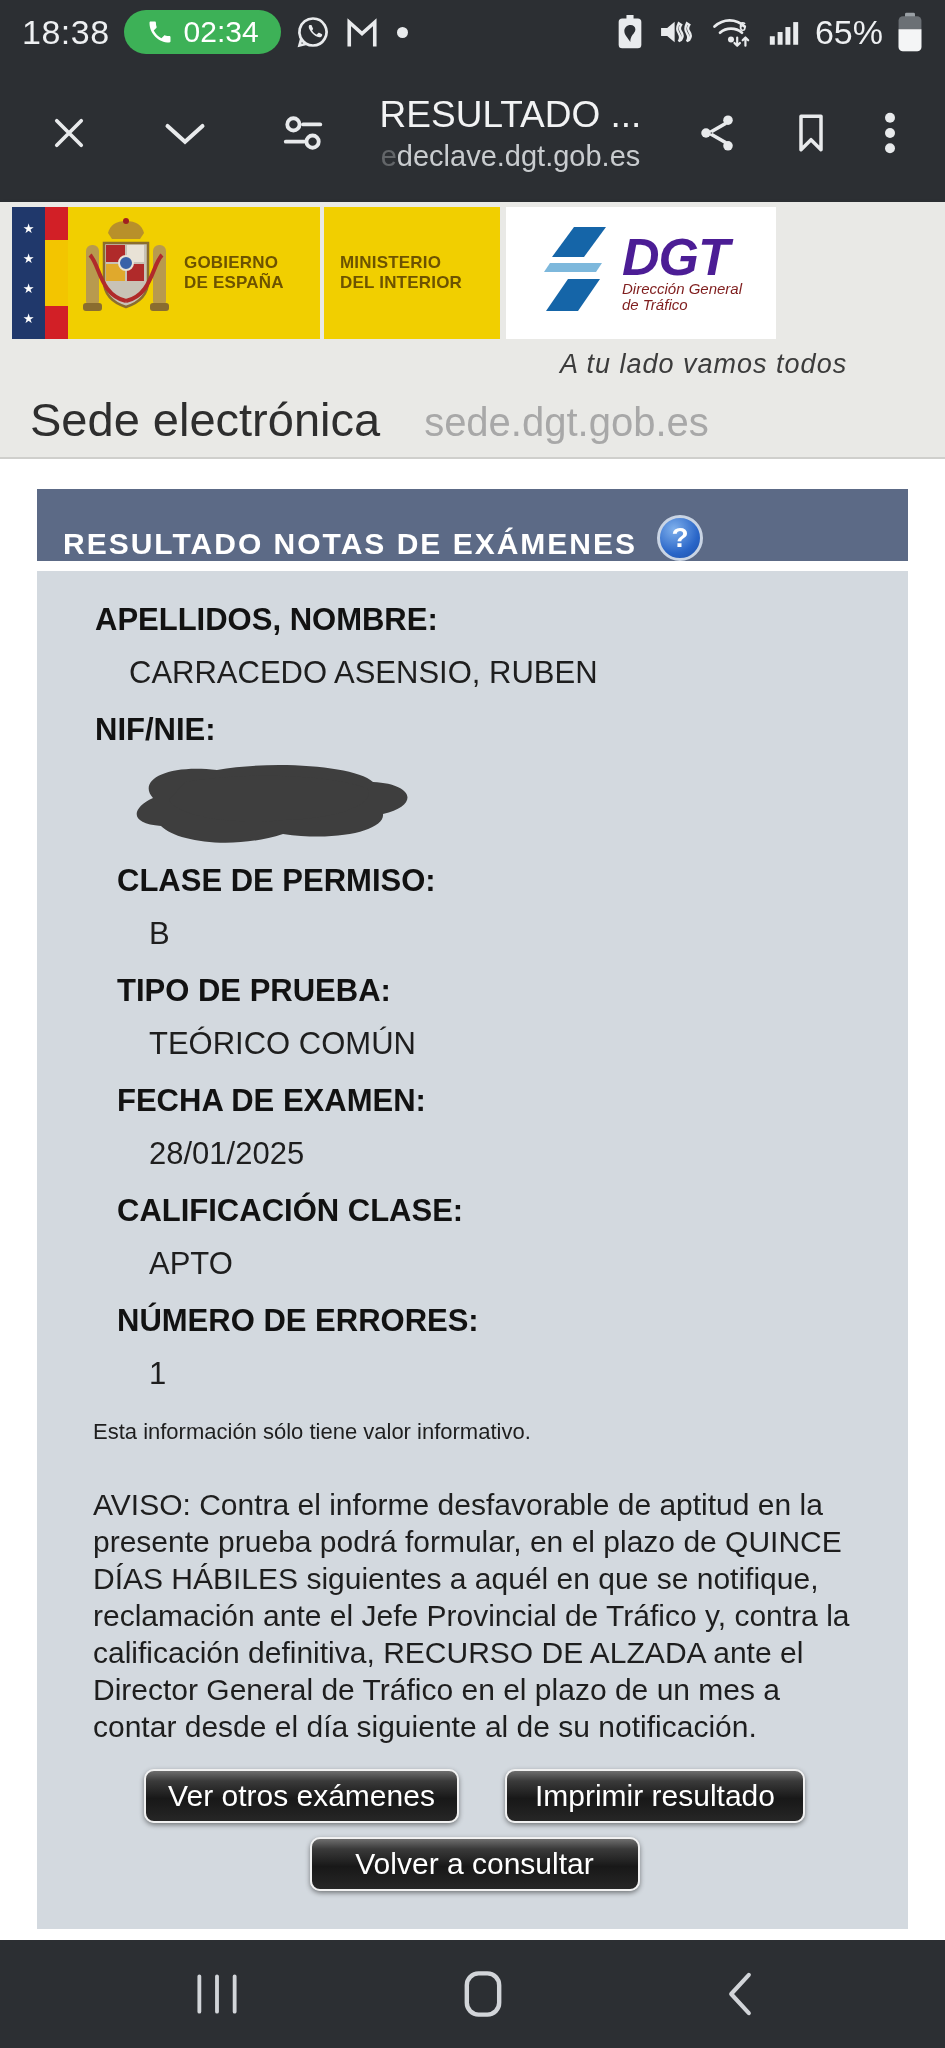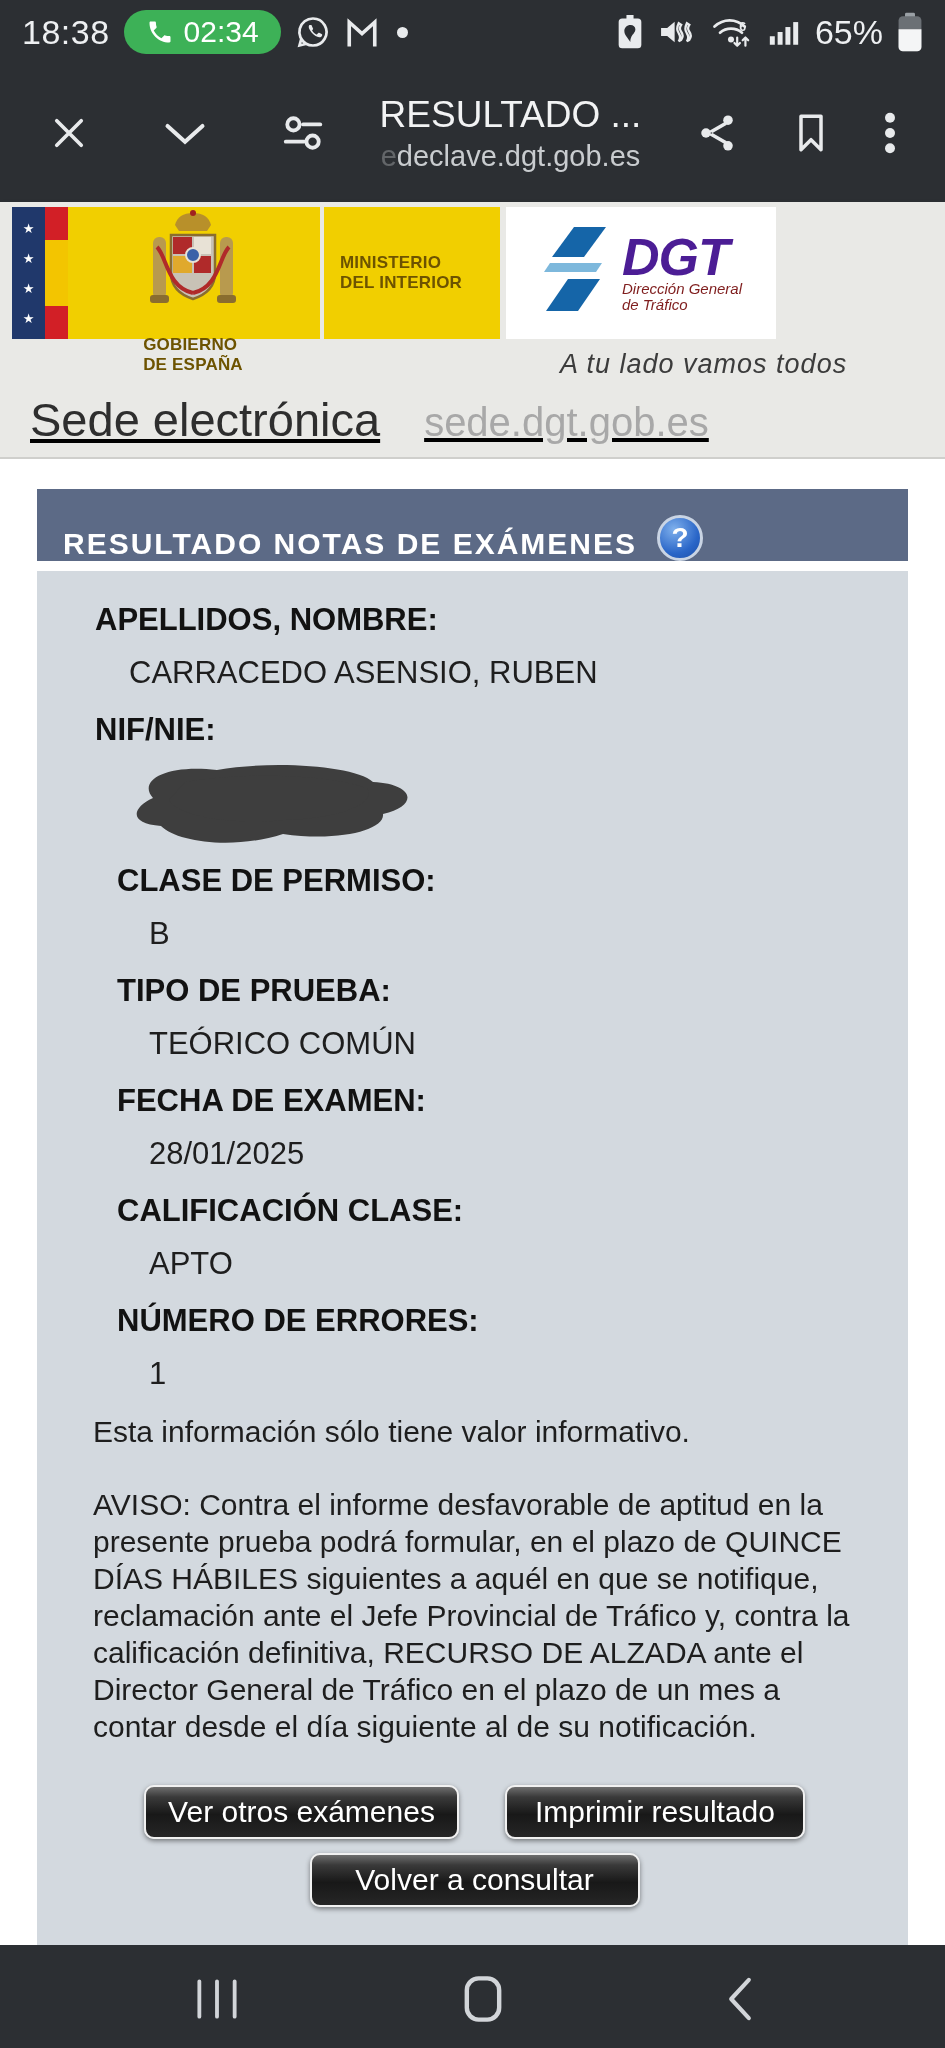--- a/index.html
+++ b/index.html
@@ -41,29 +41,29 @@
     background:#e9e9e6; border-bottom:2px solid #cfcfcc; flex:0 0 auto;
     padding:5px 0 10px 0; box-shadow:0 3px 6px rgba(0,0,0,.12);
   }
   .logo-row{ display:flex; height:132px; margin:0 0 0 12px; }
   .flag-block{ display:flex; height:100%; }
   .eu-col{ width:33px; background:#20386b; display:flex; flex-direction:column; align-items:center; justify-content:space-around; color:#fff; font-size:13px; padding:6px 0;}
   .es-col{ width:23px; display:flex; flex-direction:column; }
   .es-col .r{ flex:1; background:#d21f26; }
   .es-col .y{ flex:2; background:#f3c500; }
   .yellow-panel{ background:#f1cf00; display:flex; align-items:center; }
-  .gobierno-panel{ width:252px; padding:0 14px 0 12px; gap:12px;flex-direction:column; }
+  .gobierno-panel{ width:252px; padding:0 14px 0 12px; gap:12px; }
   .ministerio-panel{ width:176px; padding:0 24px 0 16px; margin-left:4px; }
   .gov-text{ font-size:17px; font-weight:bold; color:#6d5300; line-height:20px; letter-spacing:.2px; }
   .dgt-box{ width:270px; background:#fff; margin-left:6px; display:flex; align-items:center; justify-content:center; gap:10px; }
   .dgt-text-block{ display:flex; flex-direction:column; align-items:flex-start; }
   .dgt-word{ font-size:52px; font-weight:bold; font-style:italic; color:#4c1d95; line-height:48px; letter-spacing:-1px;}
   .dgt-sub{ font-size:15px; font-style:italic; color:#7f1d1d; line-height:16px; }
   .tagline{ font-size:27px; font-style:italic; color:#3c3c3c; letter-spacing:1px; padding-left:560px; margin-top:10px; white-space:nowrap; }
-  .sede-row{ display:flex; align-items:baseline; padding-left:30px; margin-top:12px;text-decoration:underline; }
+  .sede-row{ display:flex; align-items:baseline; padding-left:30px; margin-top:12px; }
   .sede-title{ font-size:47px; color:#2e2e2e; }
   .sede-url{ font-size:40px; color:#a8a8a8; margin-left:44px; }
   
   .content{ flex:0 0 auto; background:#fff; }
   .result-bar{
     margin:30px 37px 0 37px; height:72px; background:#5c6a86; display:flex; align-items:flex-end;
     padding:0 26px; color:#fff;
   }
   .result-title{ font-size:30px; font-weight:bold; letter-spacing:2px; }
   .help-icon{
@@ -75,23 +75,23 @@
   .panel{
     margin:10px 37px 0 37px; background:#d3d9df; padding:30px 24px 38px 28px;
   }
   .field-label{ font-size:31px; font-weight:bold; color:#121212; line-height:38px; margin-bottom:15px; }
   .field-value{ font-size:31px; color:#1e1e1e; line-height:38px; margin-bottom:19px; }
   .ind-1{ padding-left:30px; }
   .ind-1v{ padding-left:64px; }
   .ind-2{ padding-left:52px; }
   .ind-2v{ padding-left:84px; }
   .redacted{ padding-left:50px; margin-top:-6px; margin-bottom:14px; }
-  .info-note{ font-size:30px; color:#1e1e1e; line-height:40px; padding-left:28px; margin-top:8px; }
+  .info-note{ font-size:22px; color:#1e1e1e; line-height:40px; padding-left:28px; margin-top:8px; }
   .aviso{ font-size:30px; color:#1e1e1e; line-height:37px; padding-left:28px; padding-right:20px; margin-top:34px; }
-  .btn-row{ display:flex; justify-content:center; gap:46px; margin-top:40px; }
+  .btn-row{ display:flex; justify-content:center; gap:46px; margin-top:24px; }
   .btn-row.second{ margin-top:14px; }
   .dgt-btn{
     height:54px; min-width:300px; padding:0 22px; color:#fff; font-size:30px;
     font-family:"Liberation Sans","DejaVu Sans",sans-serif;
     background:linear-gradient(180deg,#6e6e6e 0%,#3a3a3a 20%,#181818 55%,#262626 100%);
     border:2px solid #f1f1f1; border-radius:10px; box-shadow:0 2px 5px rgba(0,0,0,.45);
     cursor:pointer;
   }
   .flex-spacer{ flex:1 1 auto; background:#fff; }
   

